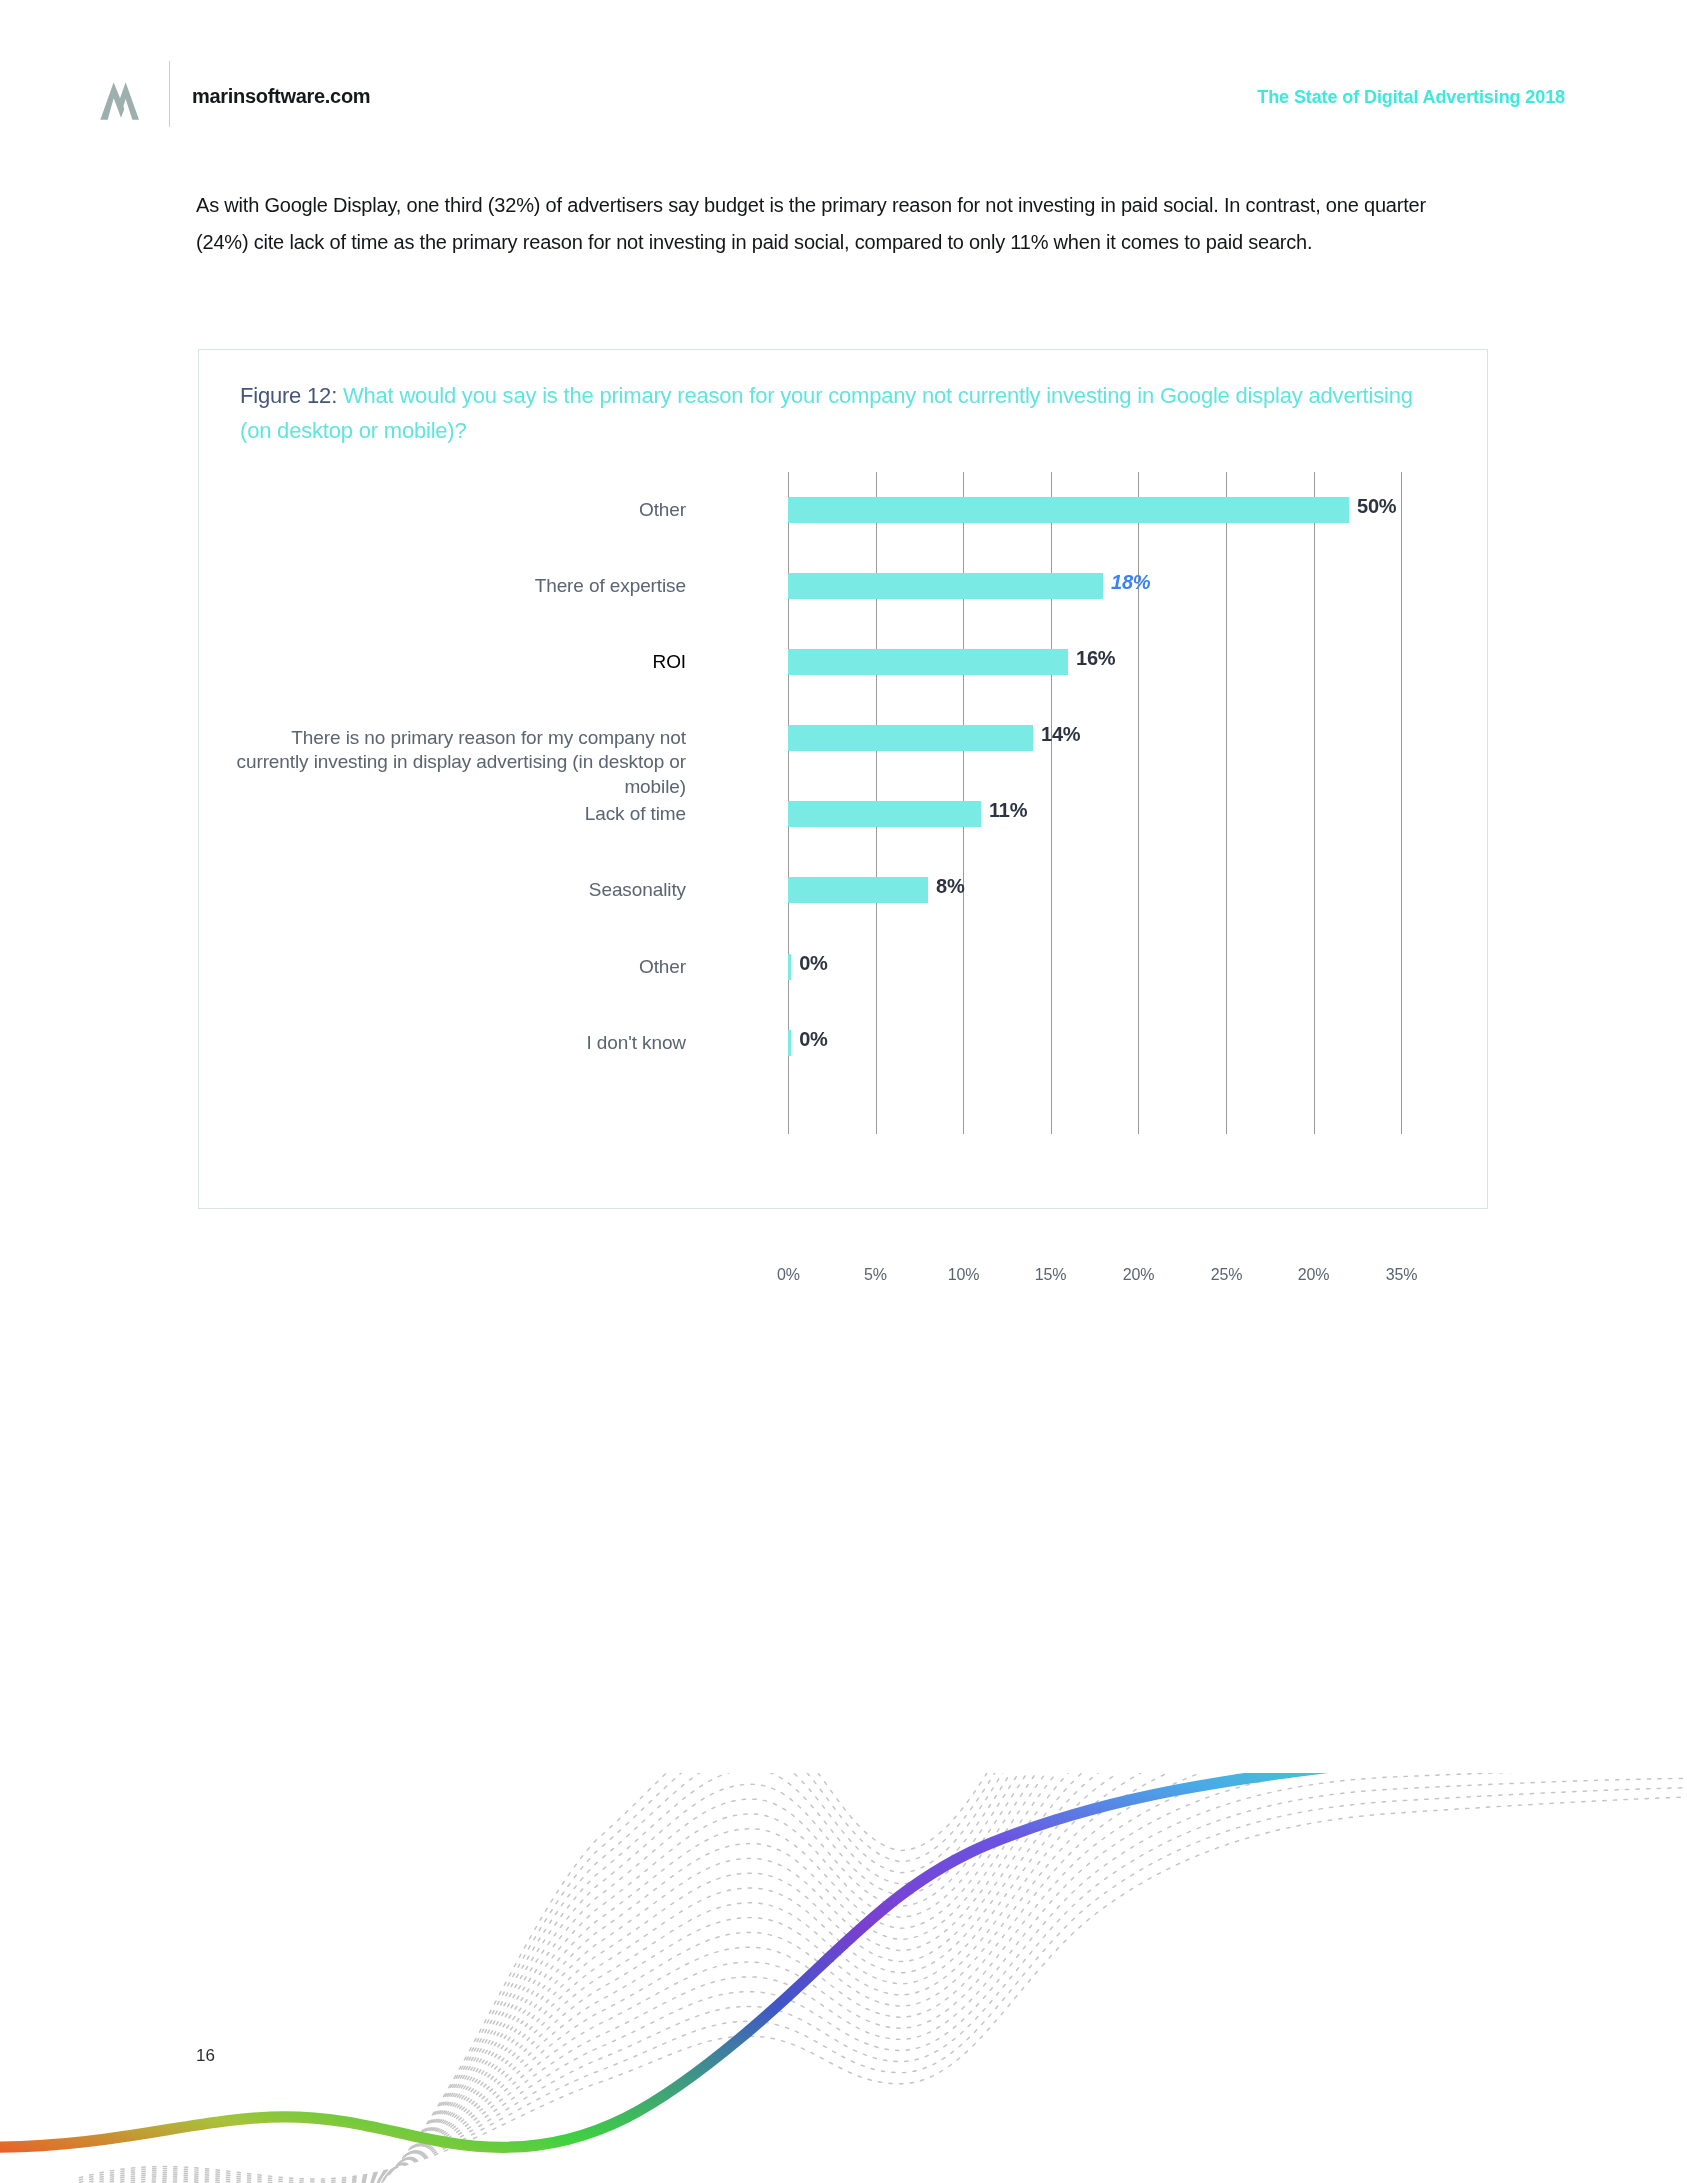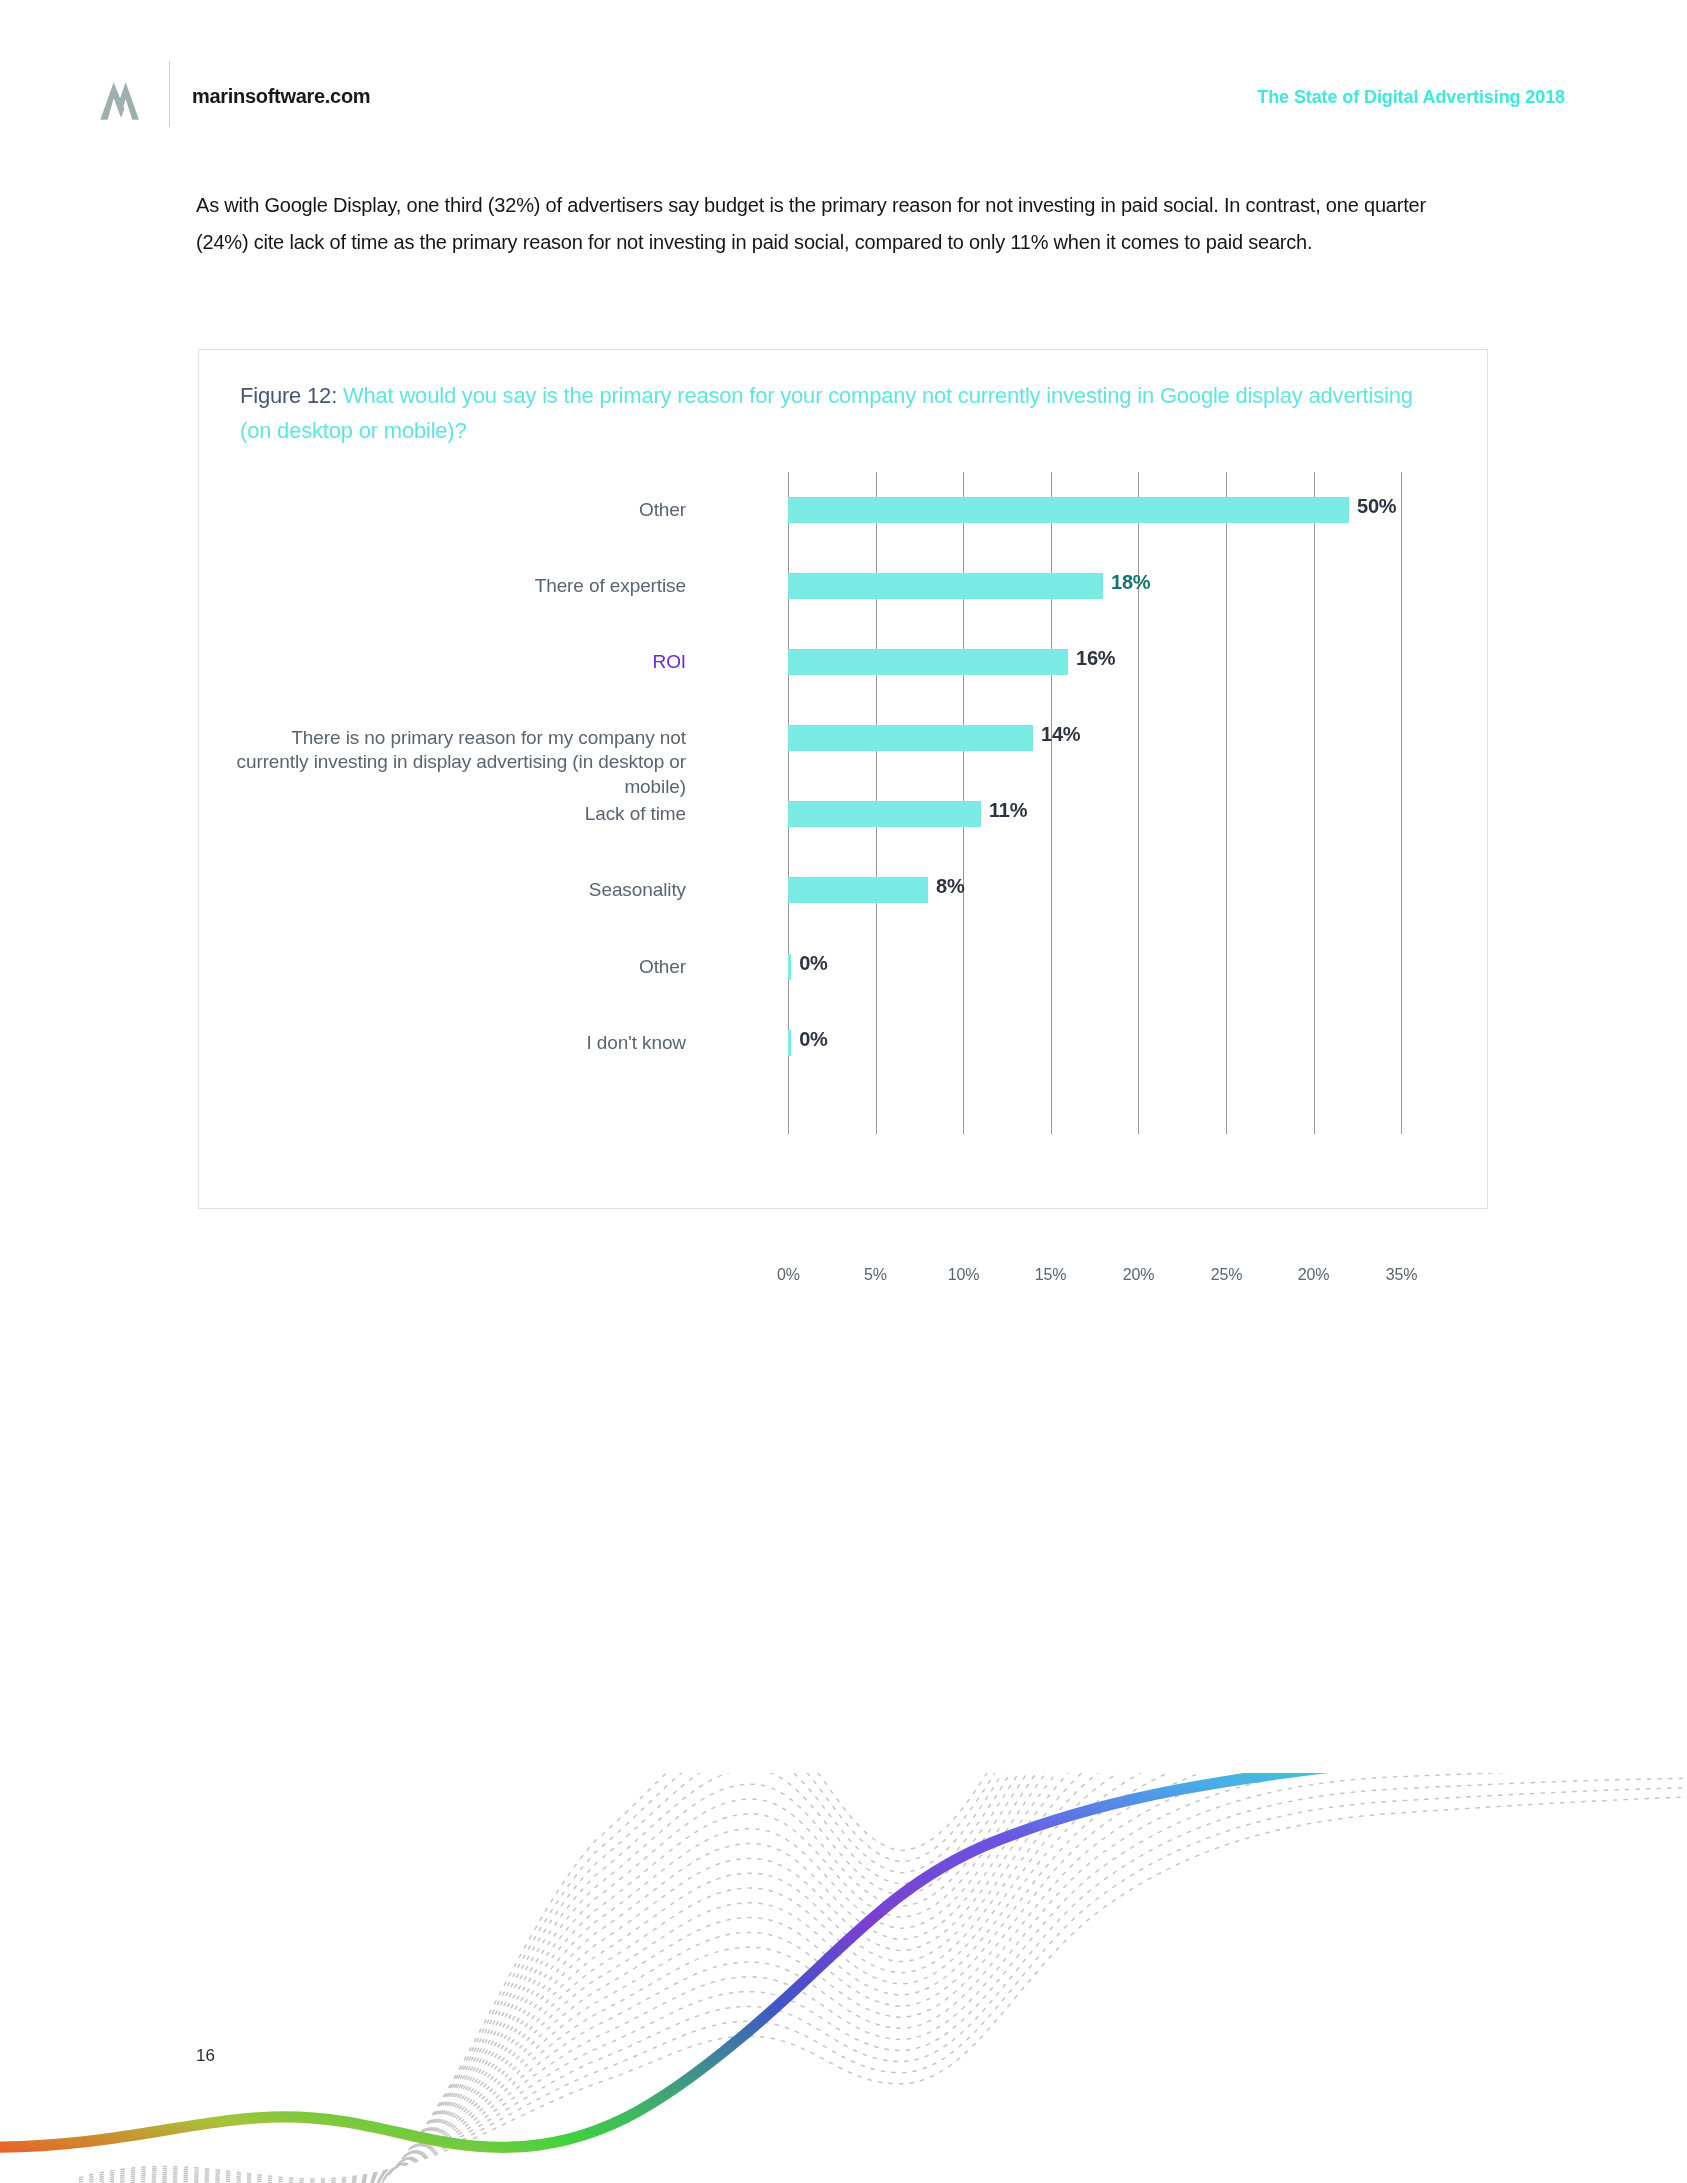--- a/index.html
+++ b/index.html
@@ -245,27 +245,27 @@
           <div class="tick-label" style="left: 489px;">20%</div>
           <div class="gridline" style="left: 613px;"></div>
           <div class="tick-label" style="left: 577px;">35%</div>
           <div class="row" style="top: 0px;">
             <div class="bar" style="width: 561px; background: rgb(122, 234, 228);"></div>
             <div class="bar-value" style="left: 569px; color: rgb(45, 51, 64);">50%</div>
             <div class="cat-label" style="color: rgb(90, 100, 114); top: 25.5px;">Other</div>
           </div>
           <div class="row" style="top: 76px;">
             <div class="bar" style="width: 315px; background: rgb(122, 234, 228);"></div>
-            <div class="bar-value" style="left: 323px; color: #0f766e;">18%</div>
+            <div class="bar-value" style="left: 323px; color: #3b82f6; font-style: italic;">18%</div>
             <div class="cat-label" style="color: rgb(90, 100, 114); top: 25.5px;">There of expertise</div>
           </div>
           <div class="row" style="top: 152px;">
             <div class="bar" style="width: 280px; background: rgb(122, 234, 228);"></div>
             <div class="bar-value" style="left: 288px; color: rgb(45, 51, 64);">16%</div>
-            <div class="cat-label" style="color: #6d28d9; top: 25.5px;">ROI</div>
+            <div class="cat-label" style="color: #000000; top: 25.5px;">ROI</div>
           </div>
           <div class="row" style="top: 228px;">
             <div class="bar" style="width: 245px; background: rgb(122, 234, 228);"></div>
             <div class="bar-value" style="left: 253px; color: rgb(45, 51, 64);">14%</div>
             <div class="cat-label" style="color: rgb(90, 100, 114); top: 25.5px;">There is no primary reason for my company not currently investing in display advertising (in desktop or mobile)</div>
           </div>
           <div class="row" style="top: 304px;">
             <div class="bar" style="width: 193px; background: rgb(122, 234, 228);"></div>
             <div class="bar-value" style="left: 201px; color: rgb(45, 51, 64);">11%</div>
             <div class="cat-label" style="color: rgb(90, 100, 114); top: 25.5px;">Lack of time</div>

